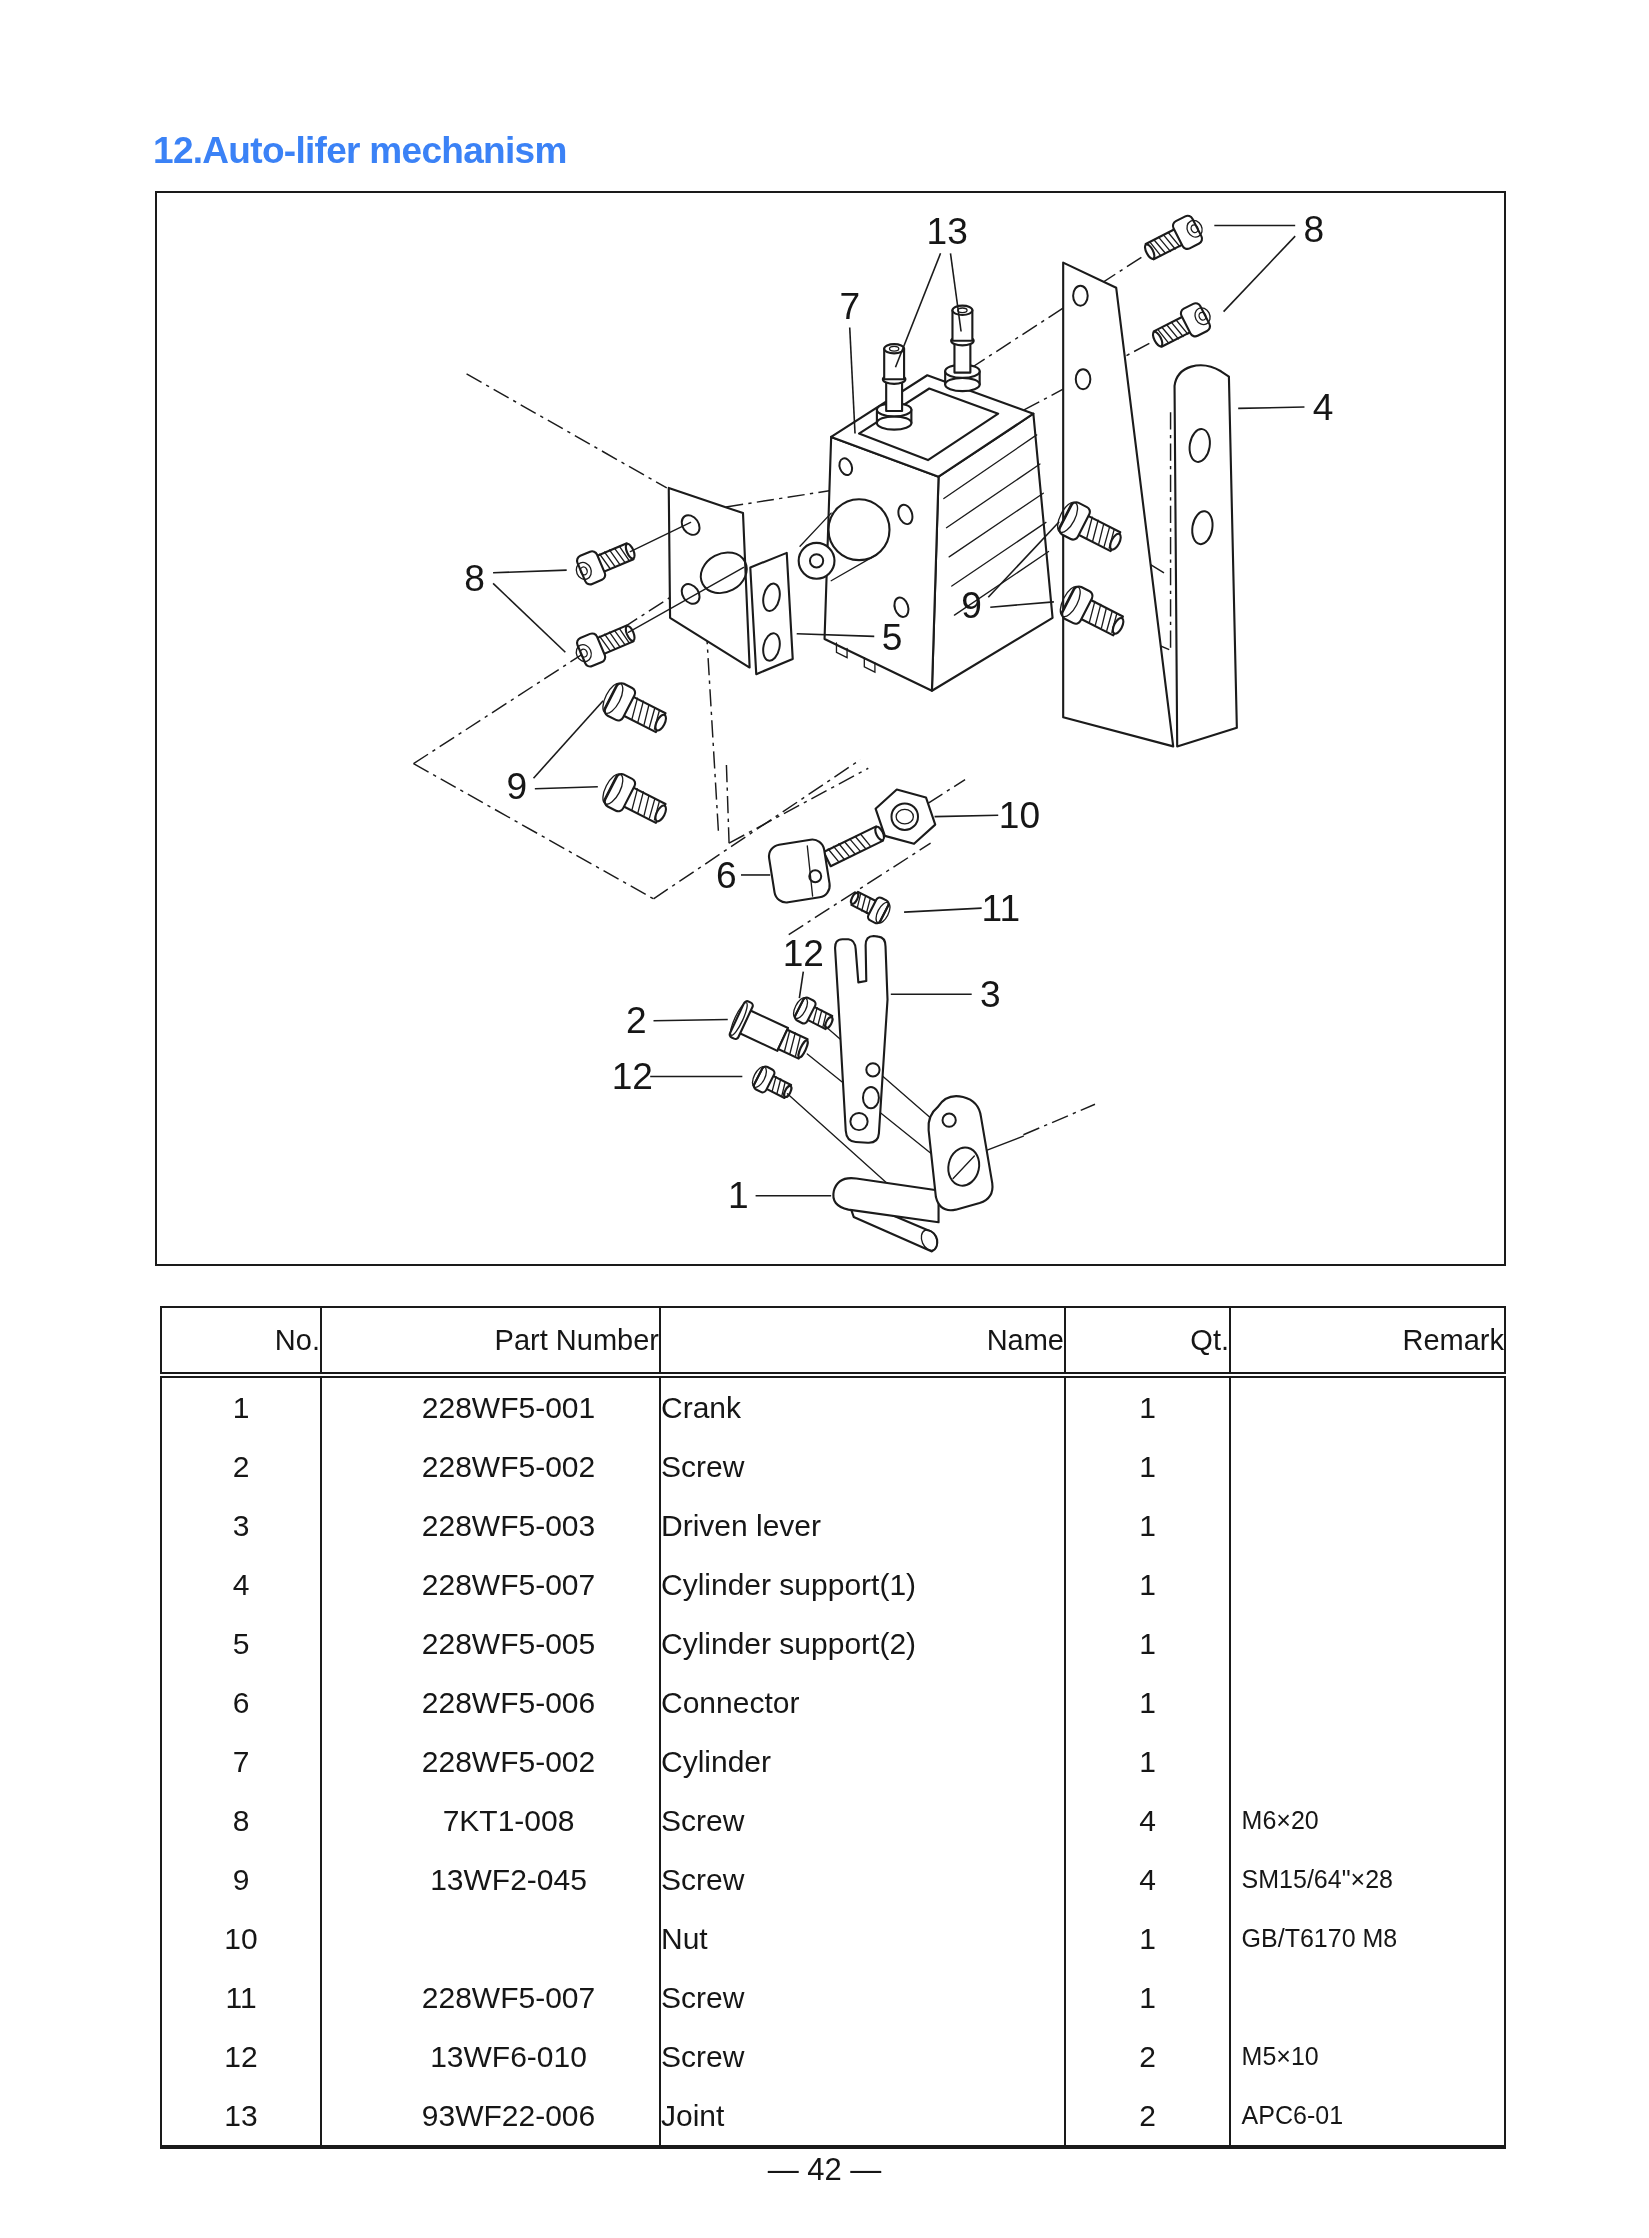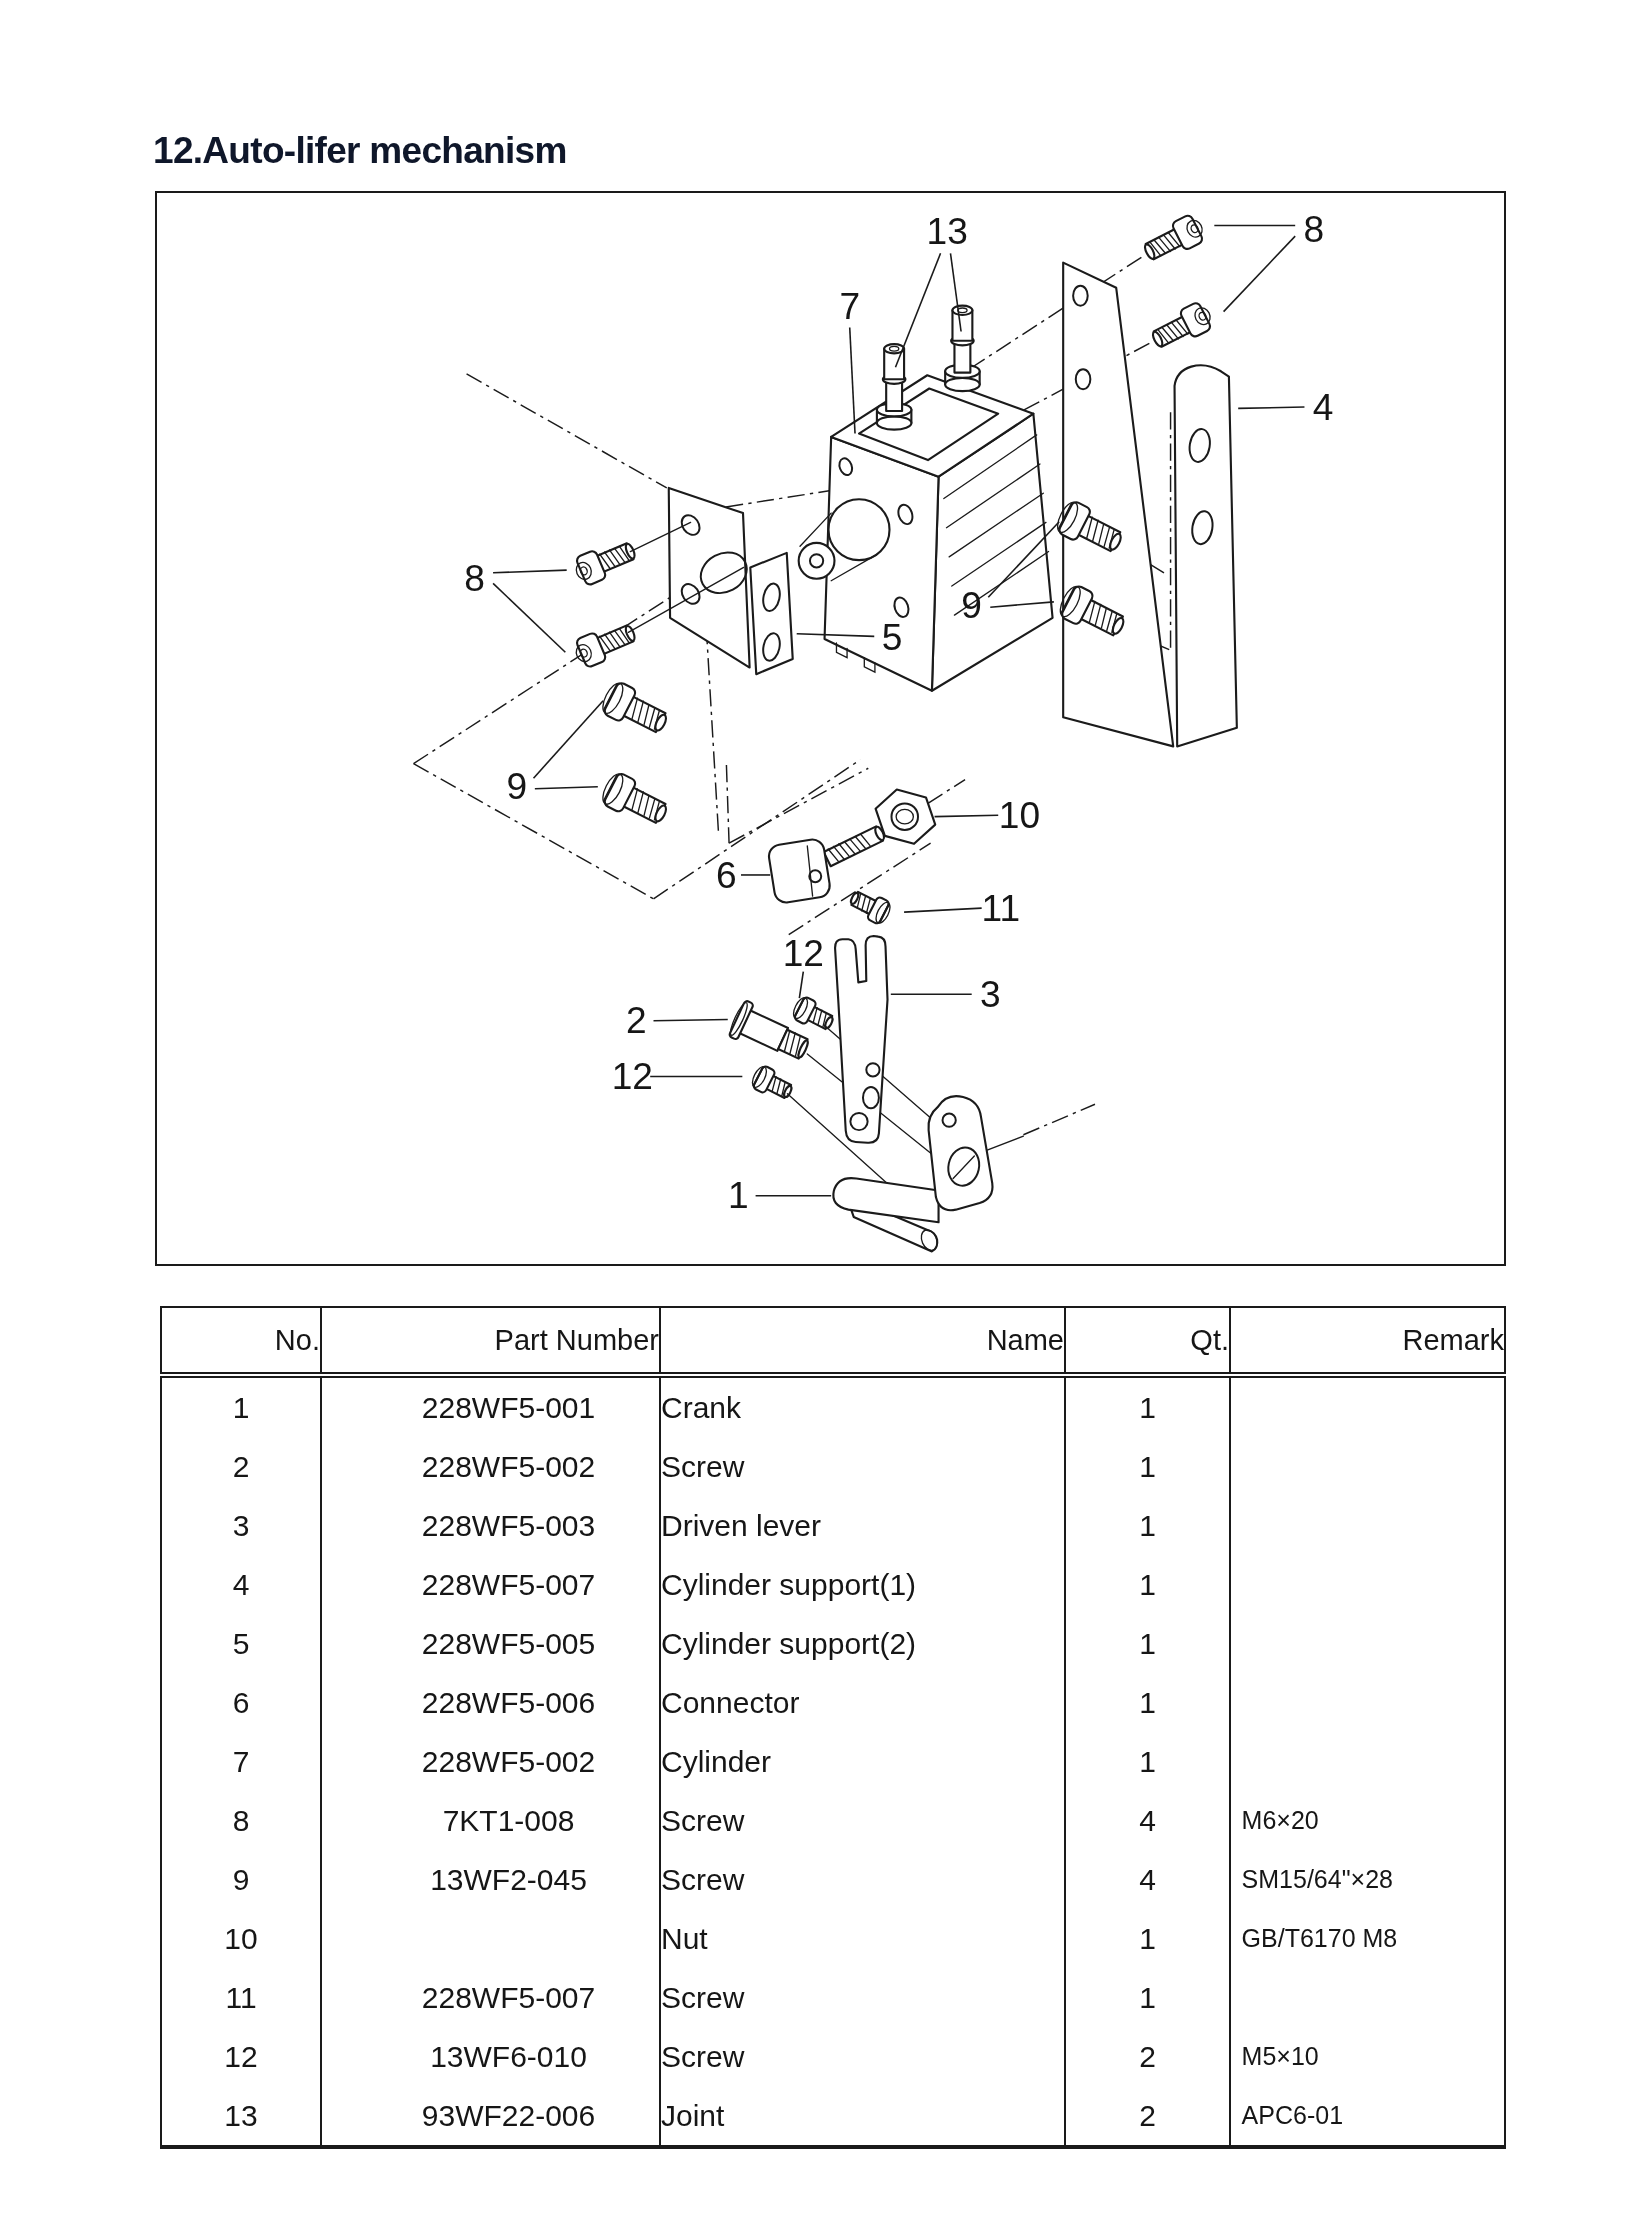--- a/index.html
+++ b/index.html
@@ -3,21 +3,21 @@
 <meta charset="utf-8">
 <style>
   html,body { margin:0; padding:0; background:#e8e8e8; }
   .page {
     position:relative; width:1649px; height:2239px; background:#ffffff;
     font-family:"Liberation Sans", sans-serif; color:#161616; overflow:hidden;
     margin:0 auto;
   }
   .page-title {
     position:absolute; left:153px; top:130px; margin:0;
-    font-size:37px; font-weight:700; letter-spacing:-0.7px; color:#0f172a;
+    font-size:37px; font-weight:700; letter-spacing:-0.7px; color:#3b82f6;
   }
   .diagram-frame {
     position:absolute; left:155px; top:191px; width:1351px; height:1075px;
     border:2px solid #1a1a1a; box-sizing:border-box; background:#fff;
   }
   .diagram-frame svg { position:absolute; left:0; top:0; width:100%; height:100%; }
 
   
   .p      { fill:#ffffff; stroke:#1b1b1b; stroke-width:3.2; stroke-linejoin:round; }
   .ln     { fill:none; stroke:#1b1b1b; stroke-width:3; stroke-linecap:round; }
@@ -376,15 +376,16 @@
         <tr>
           <td class="c-no">13</td>
           <td class="c-pn">93WF22-006</td>
           <td class="c-name">Joint</td>
           <td class="c-qty">2</td>
           <td class="c-remark">APC6-01</td>
         </tr>
       </tbody>
   </table>
 
+  <div class="page-footer">— 42 —</div>
 
 </div>
 
 
 </body></html>

